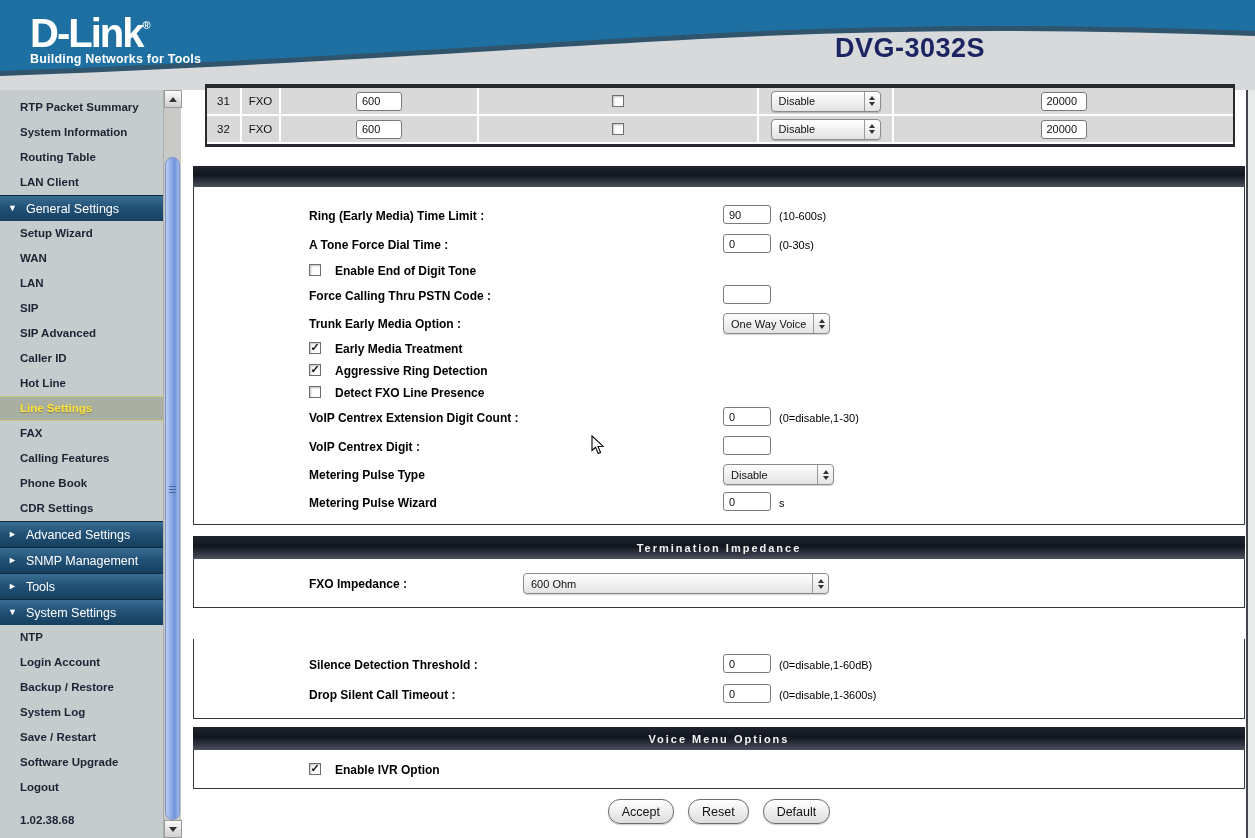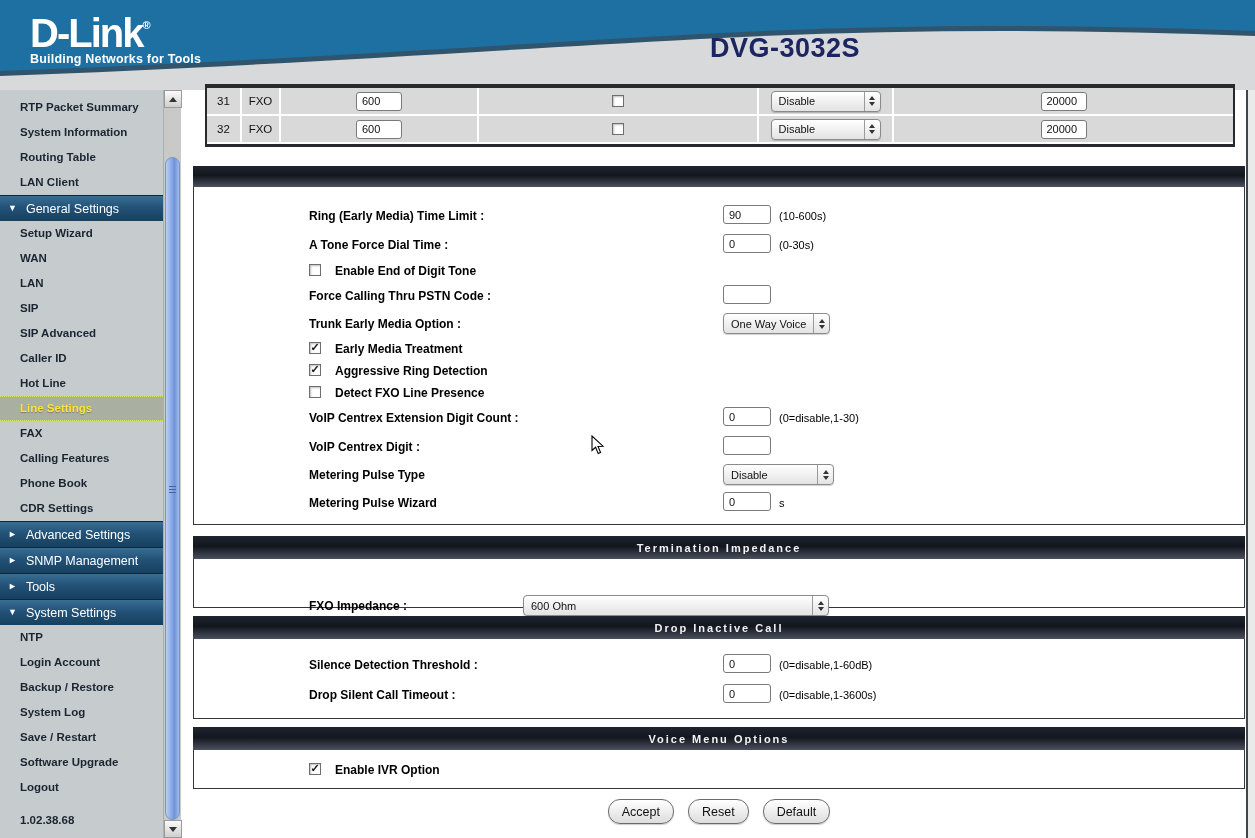--- a/index.html
+++ b/index.html
@@ -7,21 +7,21 @@
   body { font-family:"Liberation Sans", sans-serif; background:#fff; }
   .page { position:relative; width:1255px; height:838px; overflow:hidden; background:#fff; }
 
   
   .header { position:absolute; left:0; top:0; width:1255px; height:90px; }
   .header svg { position:absolute; left:0; top:0; }
   .logo-block { position:absolute; left:30px; top:4px; color:#fff; }
   .brand { font-size:40px; font-weight:900; letter-spacing:-2px; line-height:42px; }
   .brand .reg { font-size:11px; vertical-align:18px; letter-spacing:0; font-weight:bold; }
   .tagline { font-size:12.5px; font-weight:bold; margin-top:-2px; letter-spacing:0.2px; }
-  .title-block { position:absolute; left:585px; top:33px; width:400px; text-align:center; }
+  .title-block { position:absolute; left:585px; top:33px; width:400px; text-align:right; }
   .model { font-size:27px; font-weight:bold; color:#1c2562; letter-spacing:0.5px; }
   .subtitle { font-size:16px; color:#283173; margin-top:20px; }
 
   
   .sidebar { position:absolute; left:0; top:90px; width:163px; height:748px; background:#c6cbce; padding-top:5px; }
   .nav-item { height:25px; line-height:25px; padding-left:20px; font-size:11.5px; font-weight:bold; color:#1a2531; cursor:pointer; white-space:nowrap; }
   .nav-item.selected { height:25px; line-height:23px; background:#a9afa1; border-top:1px dotted #e6df59; border-bottom:1px dotted #e6df59; color:#ffe23c; text-shadow:0 1px 1px rgba(60,60,0,0.4); }
   .nav-group { height:26px; display:flex; align-items:center; gap:9px; padding-left:8px; background:linear-gradient(180deg,#3a6e93 0%,#235277 45%,#16405f 100%); border-top:1px solid #0c2940; color:#fff; font-size:12.5px; cursor:pointer; white-space:nowrap; }
   .nav-group .tri { font-size:9px; line-height:1; color:#fff; }
   .version { margin-top:14px; padding-left:20px; font-size:11.5px; font-weight:bold; color:#1a2531; }
@@ -290,35 +290,32 @@
       <span class="flabel">Metering Pulse Wizard</span>
       <input class="tin w48 fctrl-in" value="0" style="">
       <span class="fhint">s</span>
     </div>
   </div>
 
   <div class="bar" style="top:536px;">
       <span>Termination Impedance</span>
     </div>
   <div class="panel" style="top:559px; height:49px;">
-    <div class="frow" style="top:14px;margin-top:22px;">
+    <div class="frow" style="top:14px;">
       <span class="flabel">FXO Impedance :</span>
       <span class="sel w306" style="position:absolute; left:329px; top:0;">
           <span>600 Ohm</span>
           <span class="sel-stepper">
             <i class="su"></i>
             <i class="sd"></i>
           </span>
         </span>
     </div>
   </div>
 
-  <div class="bar" style="top:616px;">
-      <span>Drop Inactive Call</span>
-    </div>
   <div class="panel" style="top:639px; height:80px;">
     <div class="frow" style="top:15px;">
       <span class="flabel">Silence Detection Threshold :</span>
       <input class="tin w48 fctrl-in" value="0" style="">
       <span class="fhint">(0=disable,1-60dB)</span>
     </div>
     <div class="frow" style="top:45px;">
       <span class="flabel">Drop Silent Call Timeout :</span>
       <input class="tin w48 fctrl-in" value="0" style="">
       <span class="fhint">(0=disable,1-3600s)</span>

